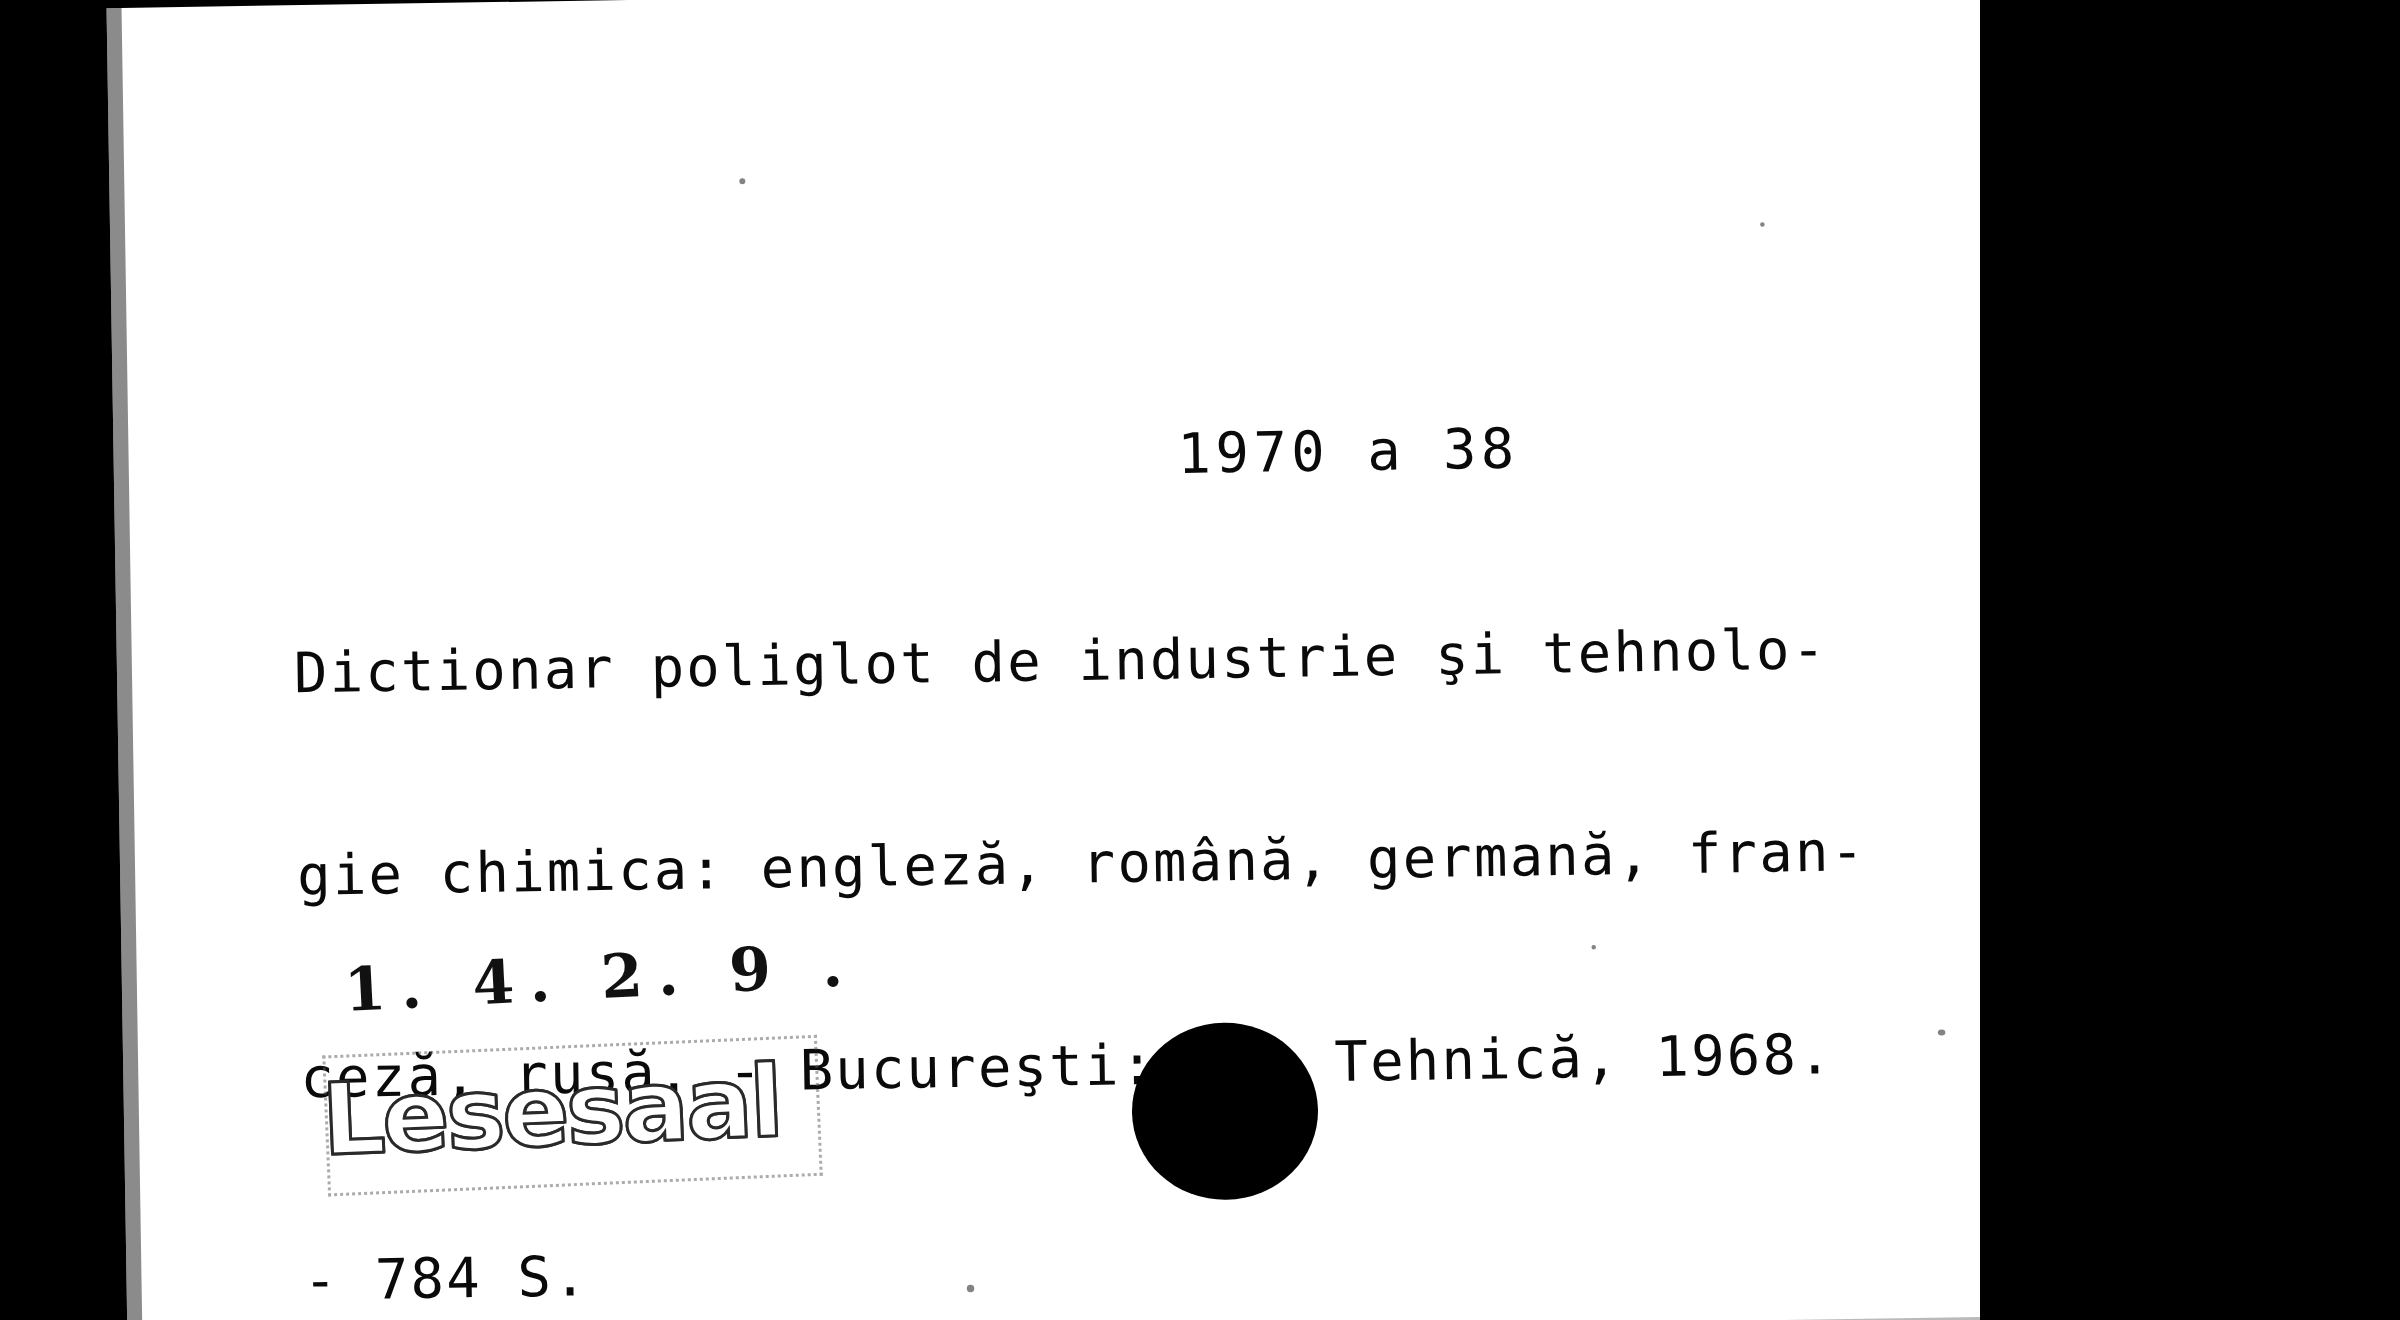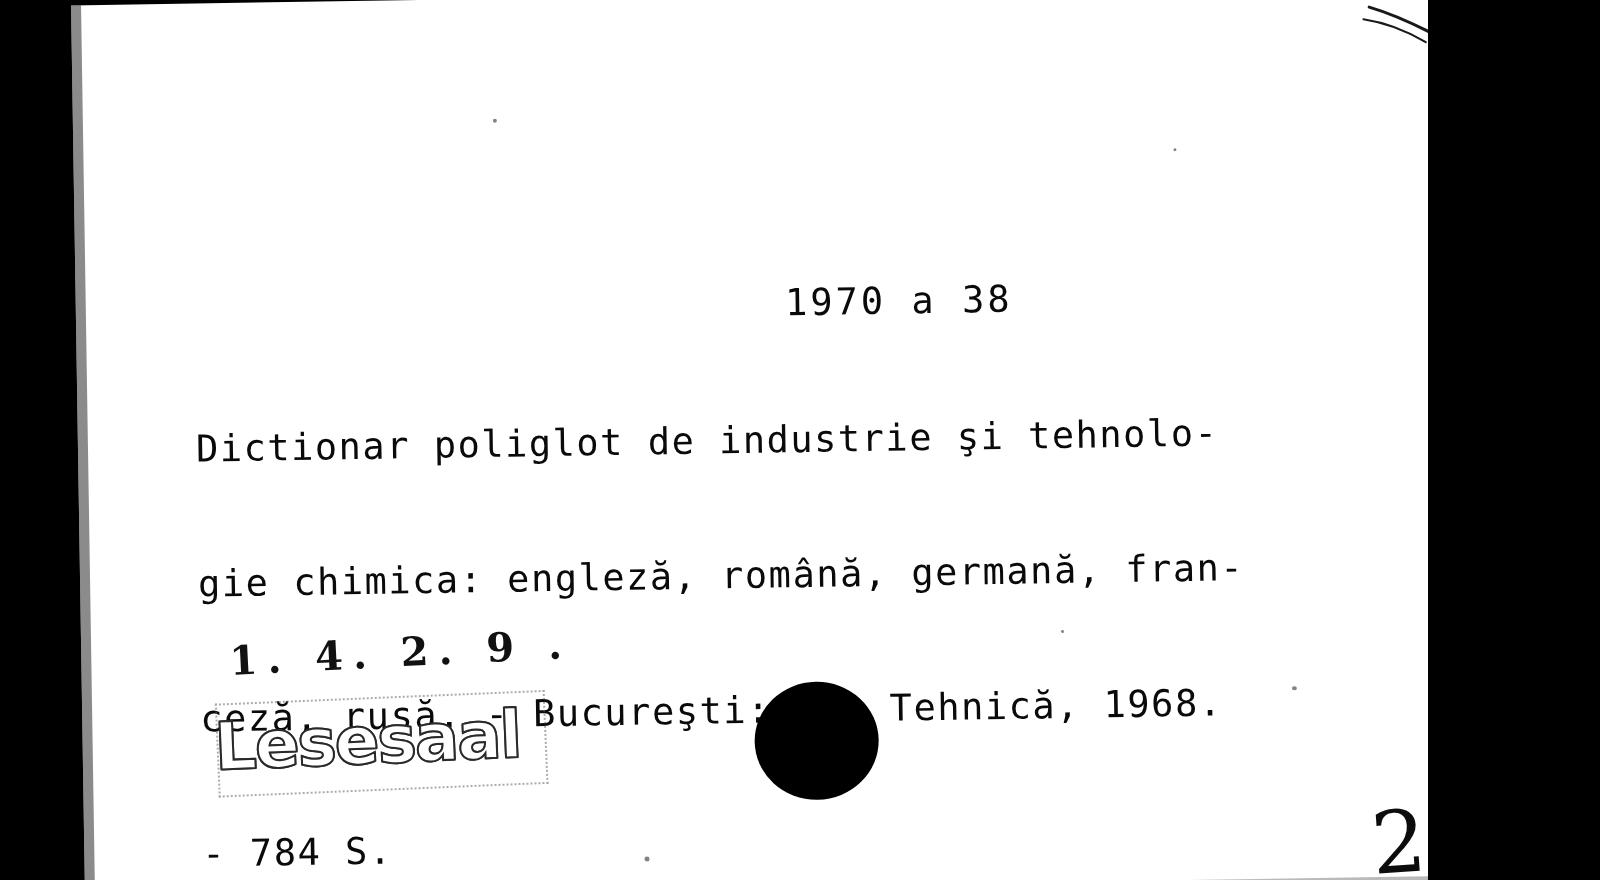--- a/index.html
+++ b/index.html
@@ -2,21 +2,21 @@
 <html><head>
 <meta charset="utf-8">
 <style>
   html, body {
     margin: 0;
     padding: 0;
     background: #000000;
   }
   #page {
     position: relative;
-    width: 1428px;
+    width: 1320px;
     height: 880px;
     background: #000000;
     overflow: hidden;
     font-family: "DejaVu Sans Mono", monospace;
   }
 
   
   #card {
     position: absolute;
     left: 78px;

